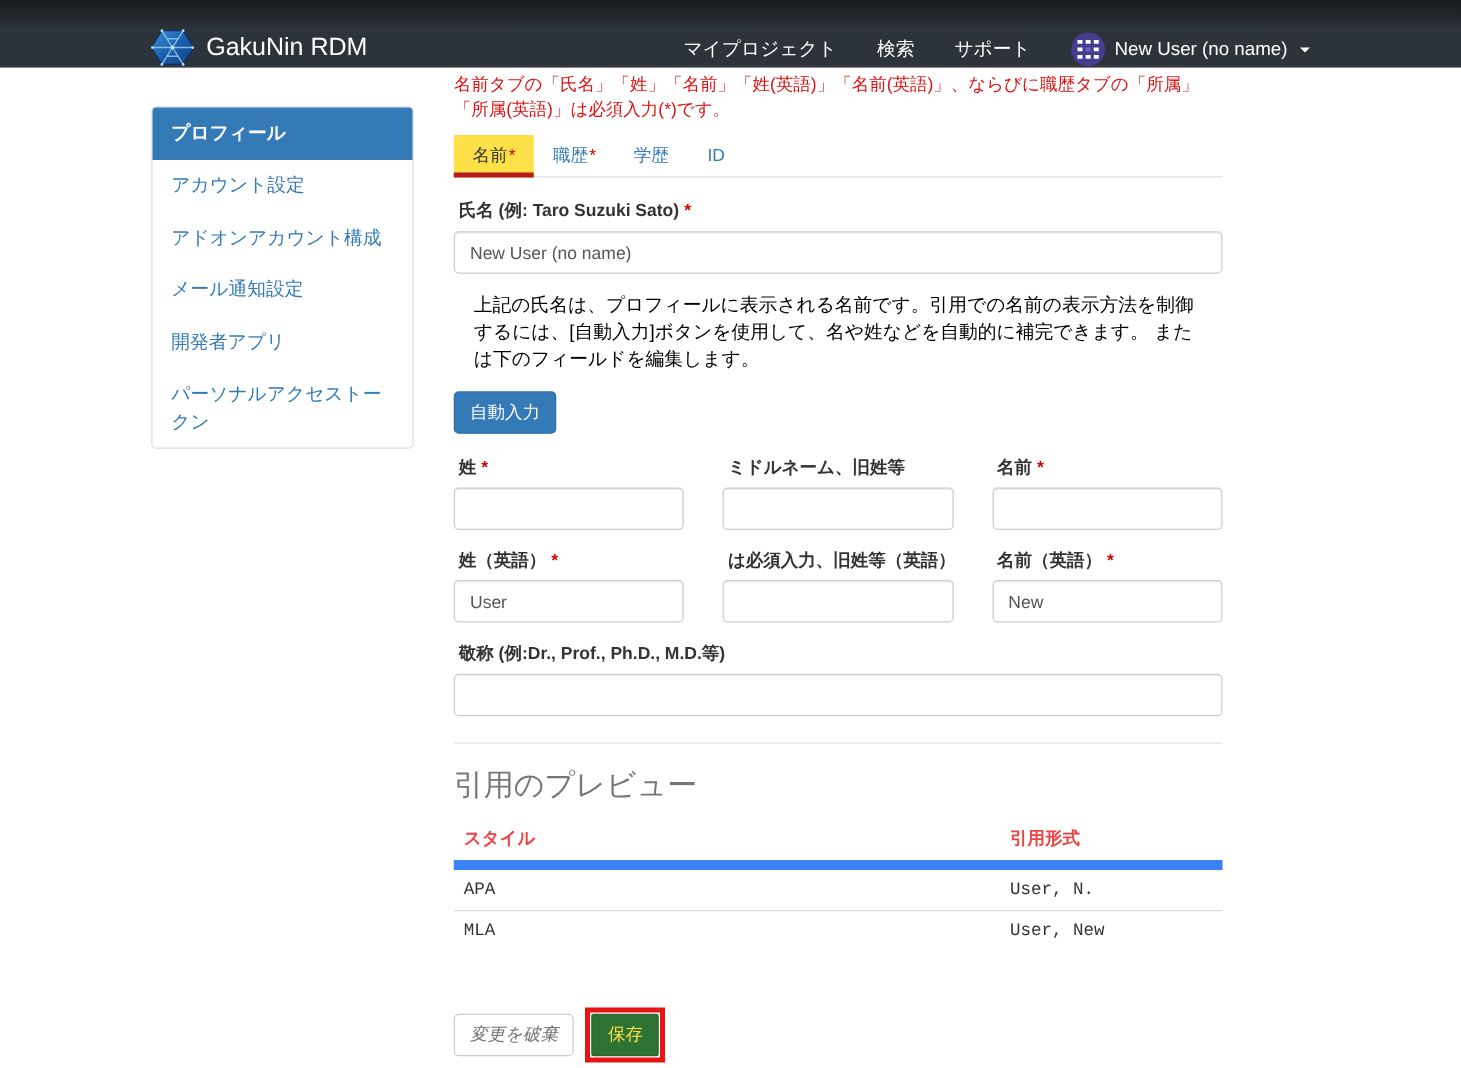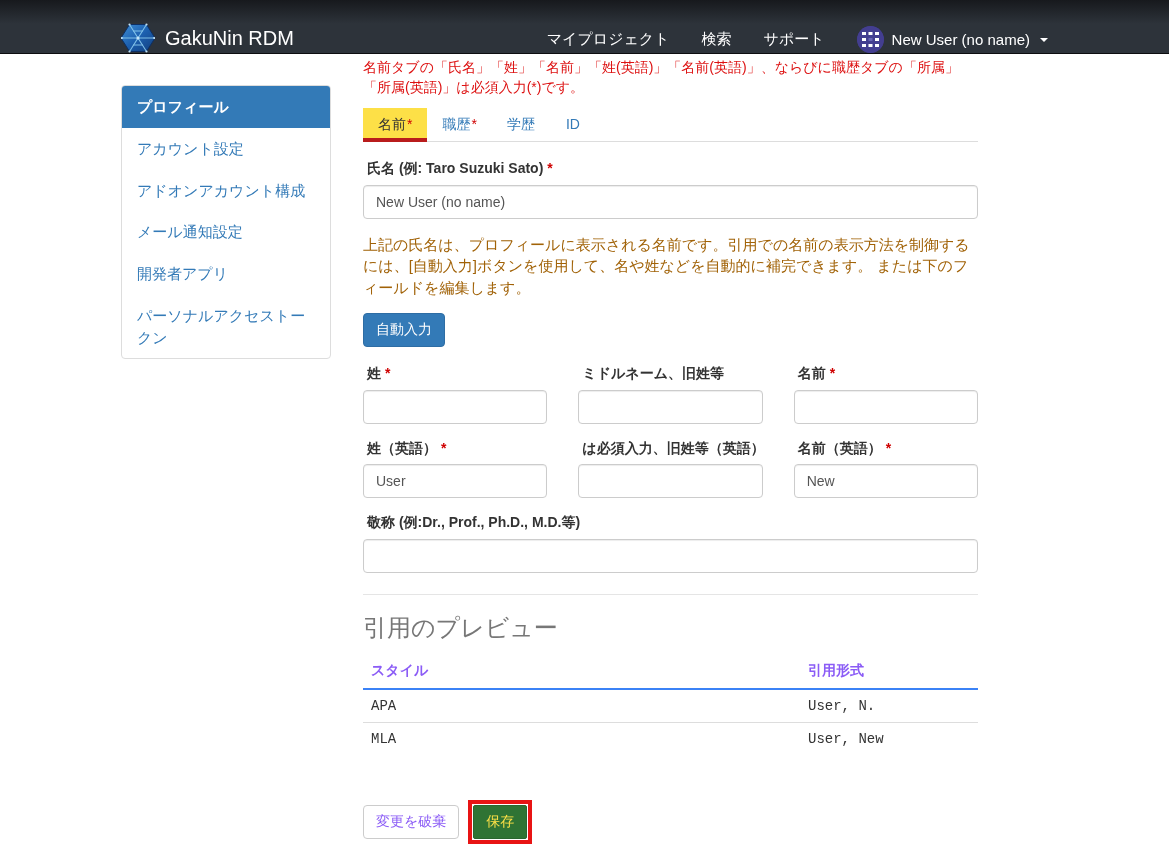--- a/index.html
+++ b/index.html
@@ -55,38 +55,38 @@
 
   
   .form-label { font-weight:bold; font-size:14px; margin:18px 4px 8px; line-height:1.2; white-space:nowrap; }
   .form-label .req { margin-left:4px; }
   .text-input {
     display:block; width:100%; height:34px; padding:6px 12px;
     font-family:inherit; font-size:14px; color:#555;
     border:1px solid #ccc; border-radius:4px; background:#fff;
     box-shadow:inset 0 1px 1px rgba(0,0,0,.075);
   }
-  .help-text { color:#a16207; font-size:15px; line-height:1.42; margin:15px 0 15px; }
+  .help-text { color:#000000; font-size:15px; line-height:1.42; margin:15px 16px 15px; }
   .btn { display:inline-block; font-family:inherit; font-size:14px; line-height:1.42; padding:6px 12px; border-radius:4px; cursor:pointer; }
   .btn-primary { background:#337ab7; border:1px solid #2e6da4; color:#fff; }
 
   .fields-grid { display:grid; grid-template-columns:1fr 1fr 1fr; column-gap:31px; margin-top:2px; }
   .fields-grid .cell { min-width:0; }
   .fields-grid .form-label { margin-top:16px; }
 
   hr.rule { border:0; border-top:1px solid #e5e5e5; margin:21px 0 0; }
 
   .citation-heading { font-size:24px; font-weight:normal; color:#777; margin:17px 0 10px; }
   table.citation { width:100%; border-collapse:collapse; font-size:14px; }
-  table.citation th { text-align:left; font-weight:bold; color:#8b5cf6; padding:8px; border-bottom:2px solid #3b82f6; }
+  table.citation th { text-align:left; font-weight:bold; color:#ef4444; padding:8px; border-bottom:8px solid #3b82f6; }
   table.citation td { padding:8px; border-top:1px solid #ddd; color:#333;font-family:Liberation Mono, monospace; }
   table.citation .col-format { width:178px; }
 
   .actions { margin-top:45px; display:flex; align-items:center; }
-  .btn-default { background:#fff; border:1px solid #ccc; color:#8b5cf6; }
+  .btn-default { background:#fff; border:1px solid #ccc; color:#737373;font-style:italic; }
   .save-wrap { display:inline-block; border:4px solid #e81414; background:#fff; padding:1px; margin-left:9px; line-height:0; }
   .btn-save { background:#2f7334; border:1px solid #2a662f; color:#fde047; border-radius:2px; }
 </style>
 </head>
 <body>
 
 <div class="navbar">
   <div class="nav-inner">
     <a class="brand">
       <span style="line-height:0;">

